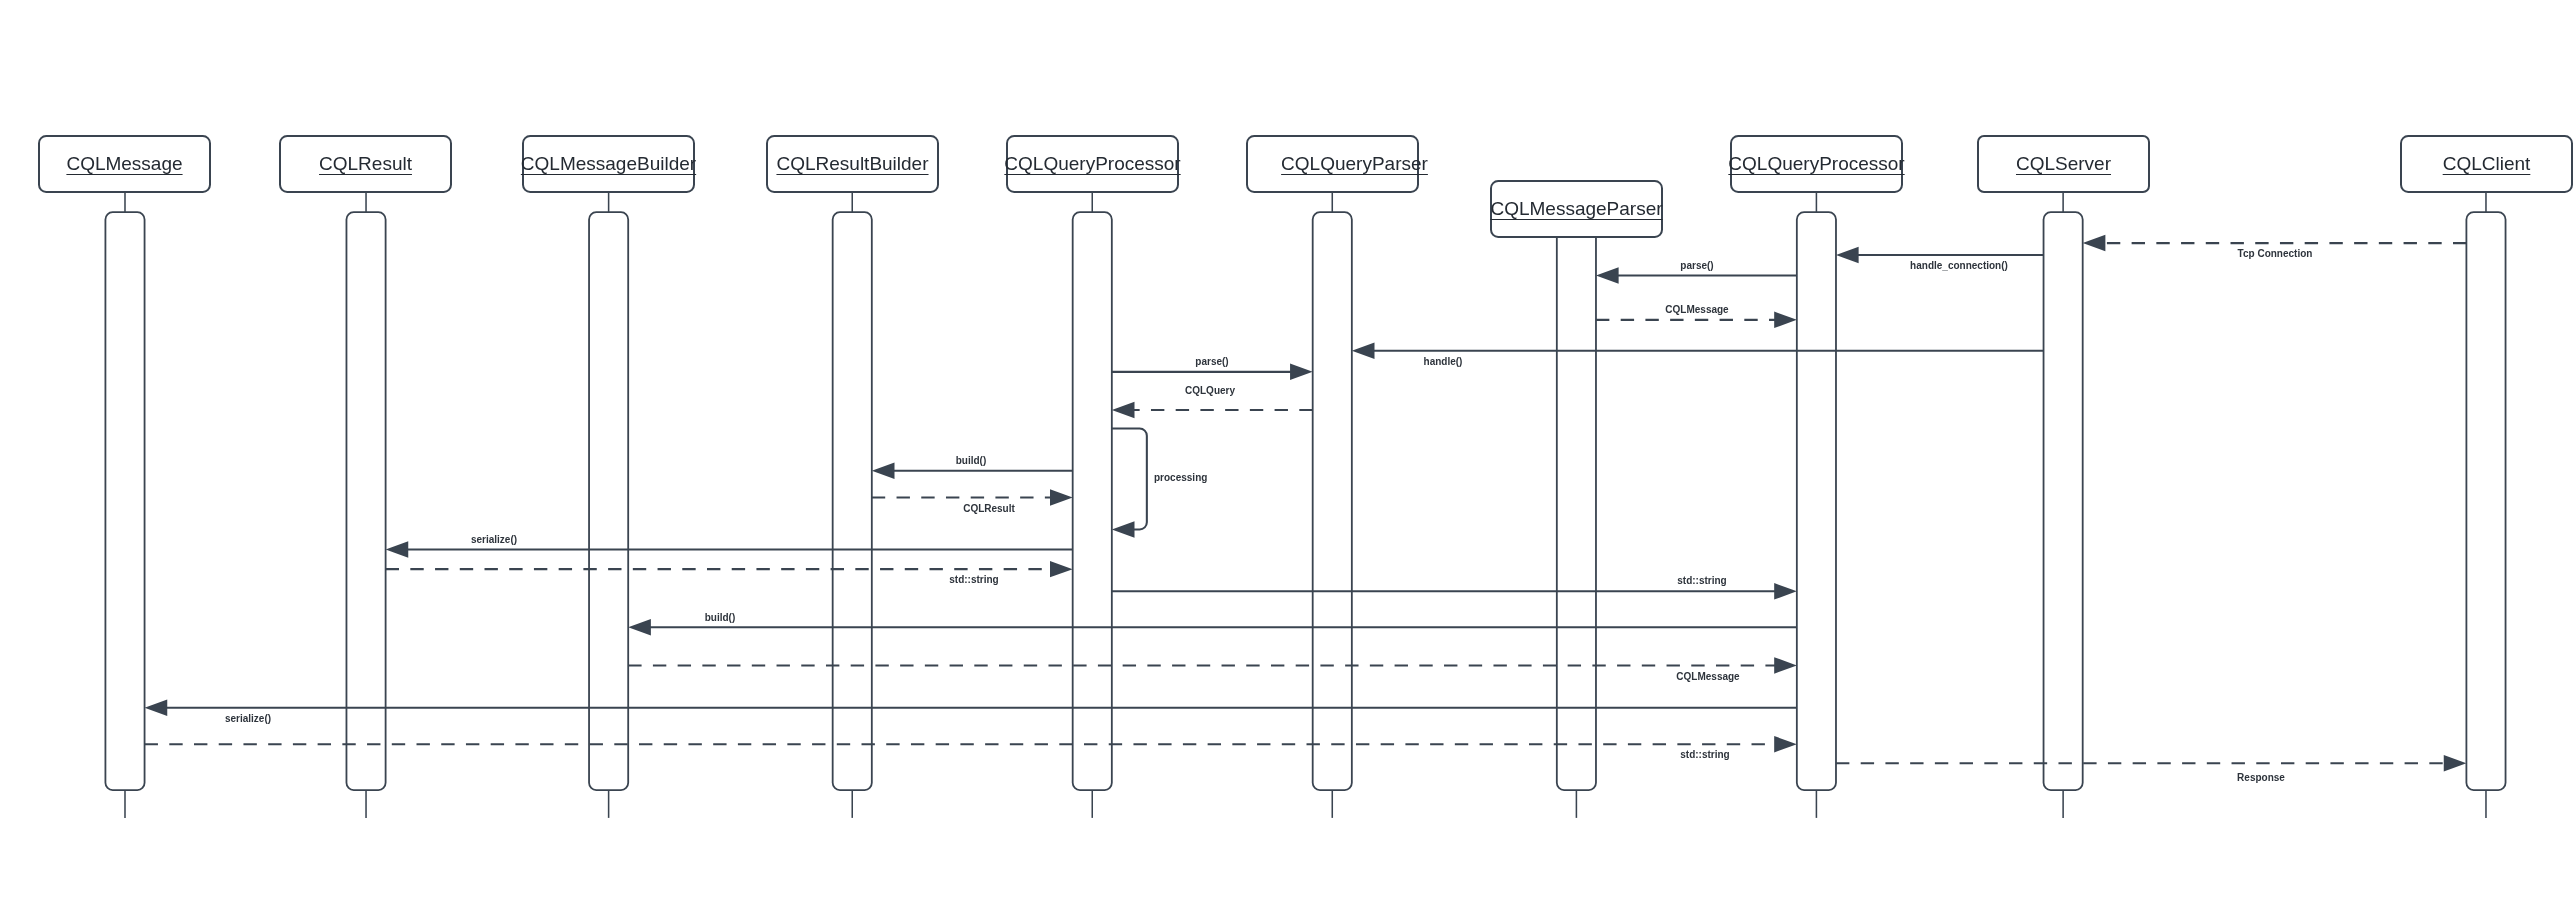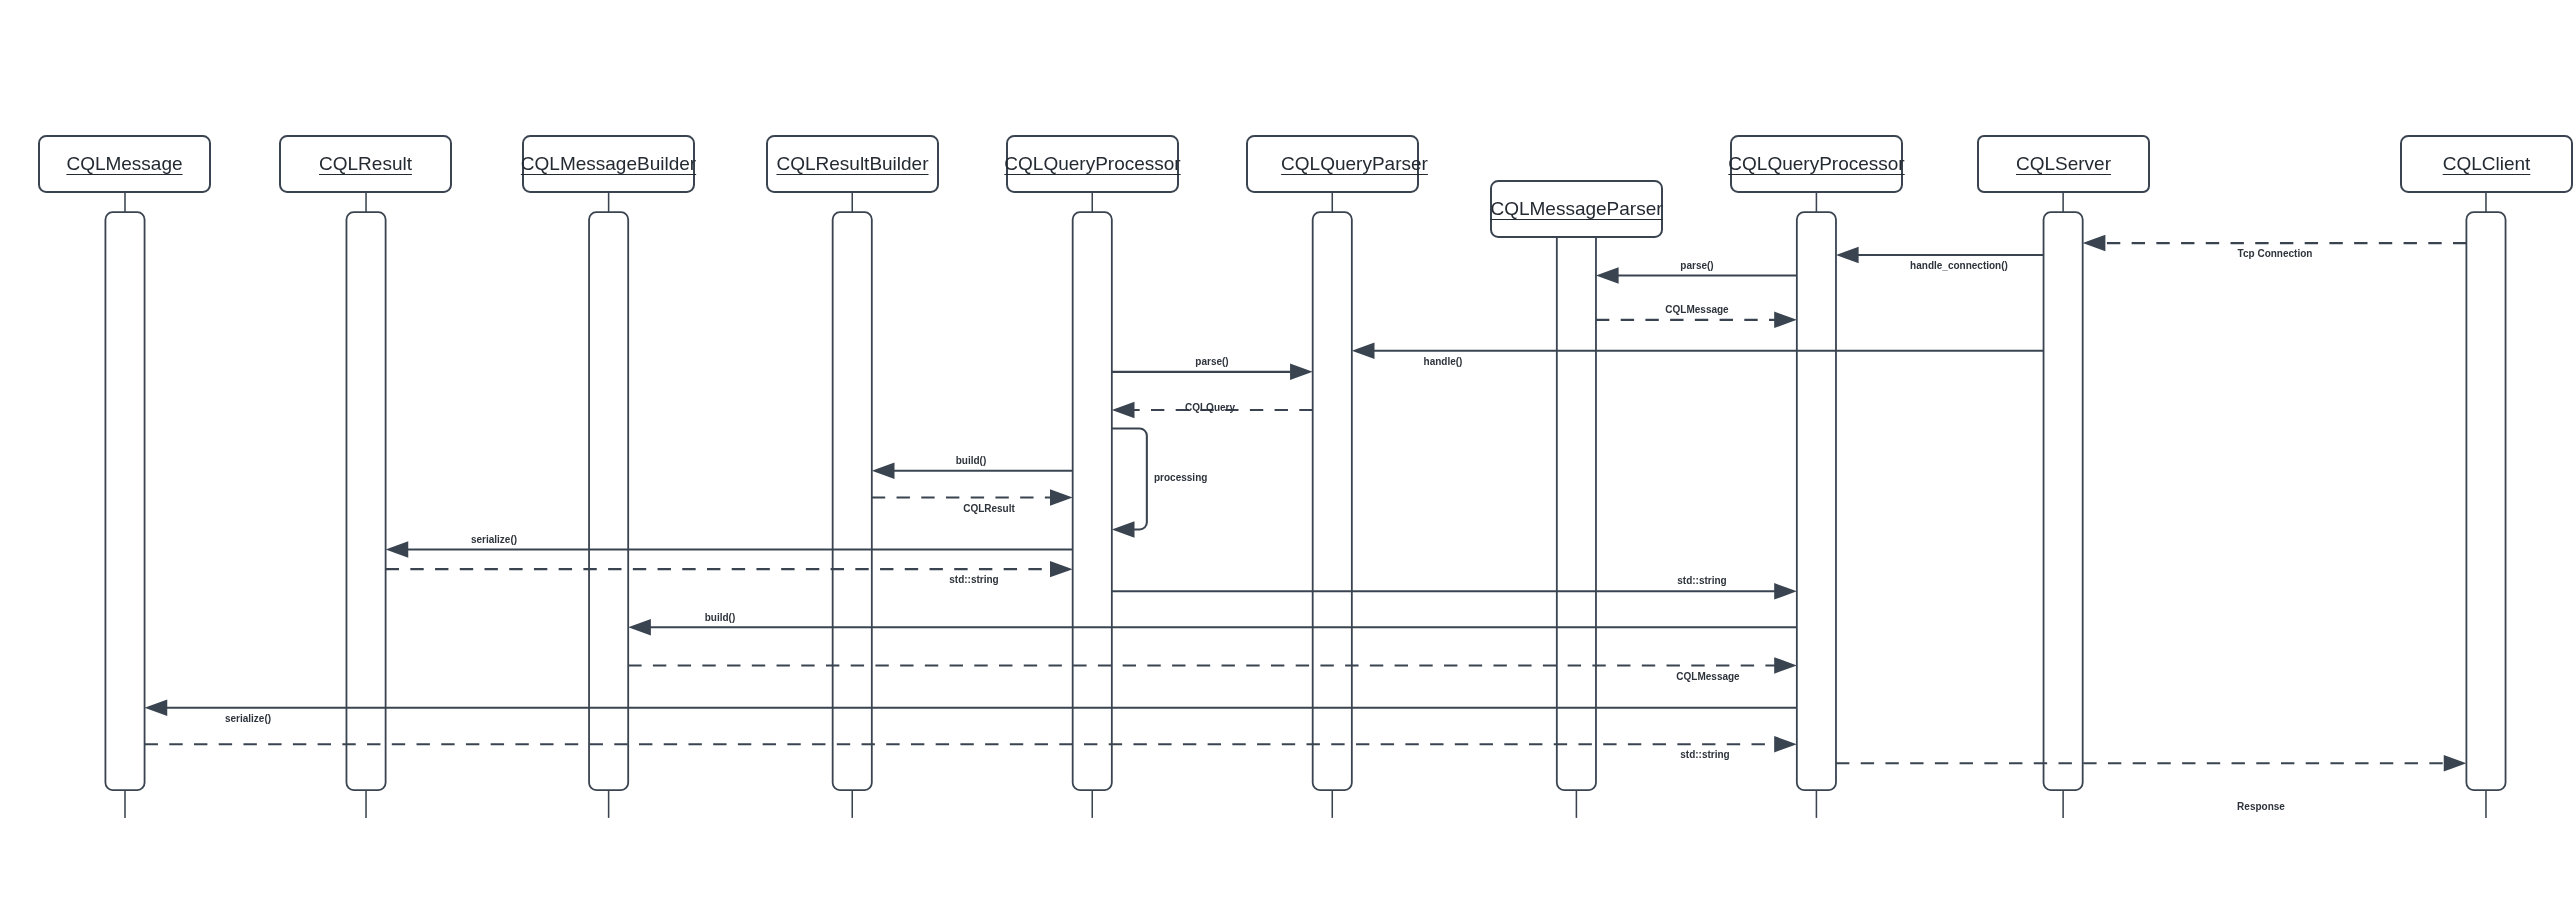--- a/index.html
+++ b/index.html
@@ -158,27 +158,27 @@
       </div>
       <div class="pbox" style="left: 2400px; top: 135px; align-items: center;">
         <span class="plabel">CQLClient</span>
       </div>
       <div class="msg-label below" style="left: 2275px; top: 243px;">Tcp Connection</div>
       <div class="msg-label below" style="left: 1936px; top: 255px; padding-left: 46px;">handle_connection()</div>
       <div class="msg-label above" style="left: 1697px; top: 276px;">parse()</div>
       <div class="msg-label above" style="left: 1697px; top: 320px;">CQLMessage</div>
       <div class="msg-label below" style="left: 1443px; top: 351px;">handle()</div>
       <div class="msg-label above" style="left: 1212px; top: 372px;">parse()</div>
-      <div class="msg-label above" style="left: 1210px; top: 418px;">CQLQuery</div>
+      <div class="msg-label above" style="left: 1210px; top: 401px;">CQLQuery</div>
       <div class="msg-label above" style="left: 971px; top: 471px;">build()</div>
       <div class="msg-label below" style="left: 989px; top: 498px;">CQLResult</div>
       <div class="msg-label above" style="left: 494px; top: 550px;">serialize()</div>
       <div class="msg-label below" style="left: 974px; top: 569px;">std::string</div>
       <div class="msg-label above" style="left: 1702px; top: 591px;">std::string</div>
       <div class="msg-label above" style="left: 720px; top: 628px;">build()</div>
       <div class="msg-label below" style="left: 1708px; top: 666px;">CQLMessage</div>
       <div class="msg-label below" style="left: 248px; top: 708px;">serialize()</div>
       <div class="msg-label below" style="left: 1705px; top: 744px;">std::string</div>
-      <div class="msg-label below" style="left: 2261px; top: 796px;">Response</div>
+      <div class="msg-label below" style="left: 2261px; top: 767px;">Response</div>
       <div class="msg-label side" style="left: 1154px; top: 477px;">processing</div>
     </div>
 </div>
 
 
 </body></html>

